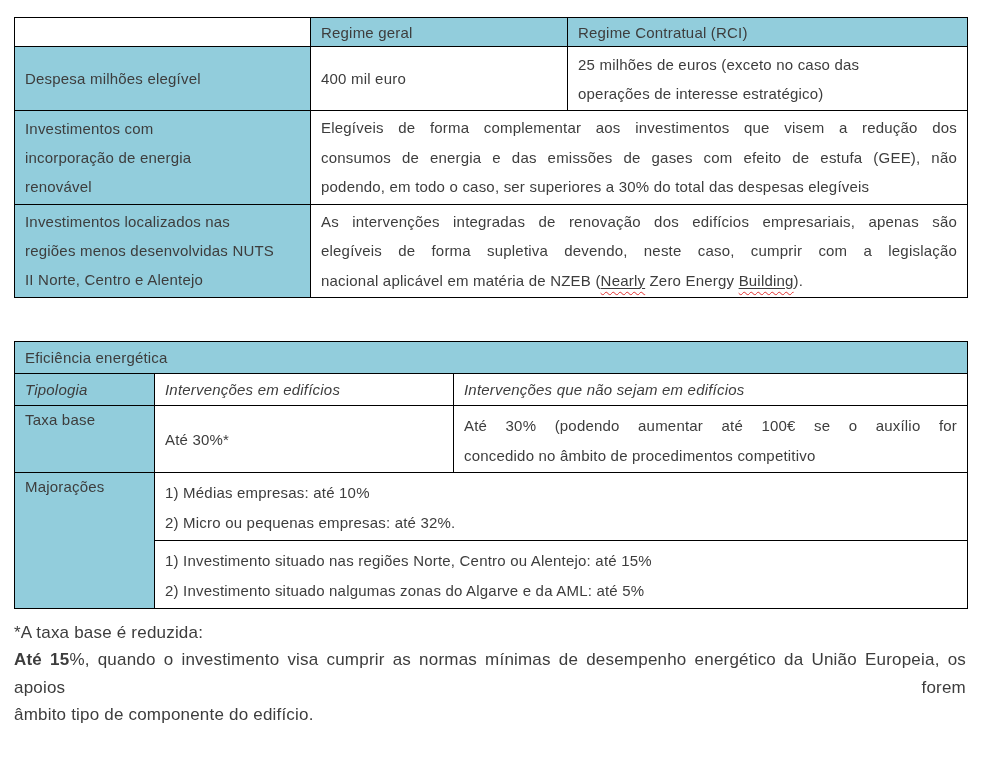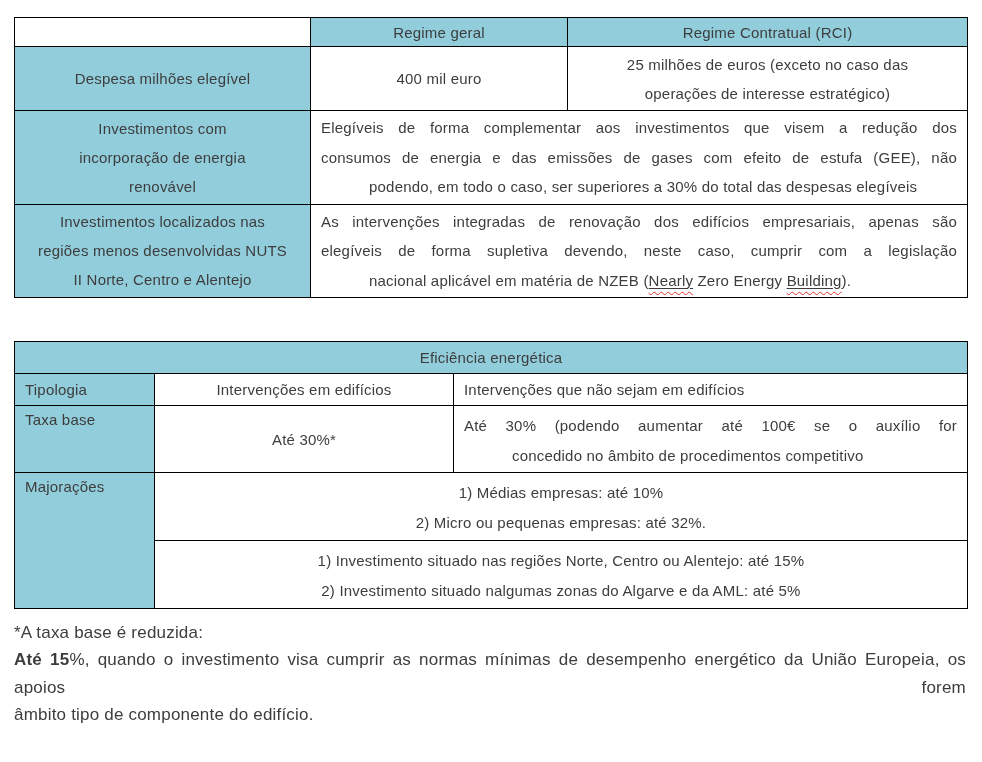--- a/index.html
+++ b/index.html
@@ -18,47 +18,47 @@
     font-size:15px;
     letter-spacing:0.2px;
   }
   td {
     border:1.5px solid #000000;
     padding:2px 10px;
     vertical-align:middle;
     overflow:hidden;
   }
   .teal   { background:#92CDDC; }
-  .center { text-align:center; }
+  .center { }
   .left   { text-align:left; }
   .top    { vertical-align:top; padding-top:5px; }
 
   
   .lh29 div { line-height:29px; }
   .lh30 div { line-height:30px; }
   .jline { text-align:justify; text-align-last:justify; line-height:29.5px; }
-  .plain { text-align:center;    text-align-last:left;    line-height:29.5px;margin-left:48px; }
+  .plain { text-align:center;    text-align-last:left;    line-height:29.5px; }
 
   
   .spell { text-decoration-line:underline; text-decoration-style:wavy;
            text-decoration-color:#e03131; text-decoration-thickness:1px;
            text-underline-offset:5px; }
   .spell .u { text-decoration-line:underline; text-decoration-style:solid;
               text-decoration-color:#3d3d3d; text-decoration-thickness:1px;
               text-underline-offset:2px; }
 
   .t1 tr.hdr  td { height:24px; }
   .t1 tr.r2   td { height:59px; }
   .t1 tr.r3   td { height:88px; }
   .t1 tr.r4   td { height:86px; }
   .t1 tr.r5   td { height:25px; }
 
   .t2 { margin-top:43px; }
   .t2 tr.hdr  td { height:27px; }
-  .t2 tr.rtip td { height:27px; }
+  .t2 tr.rtip td { height:27px;font-style:italic; }
   .t2 tr.rtax td { height:59px; }
   .t2 tr.rmaA td { height:58px; }
   .t2 tr.rmaB td { height:51px; }
 
   .foot { margin-top:10px; width:952px; font-size:17px; letter-spacing:0.2px; }
   .fline { line-height:27.4px; }
   .fstretch { text-align:justify; text-align-last:justify; }
   .fb { font-weight:bold; }
 </style>
 </head>

